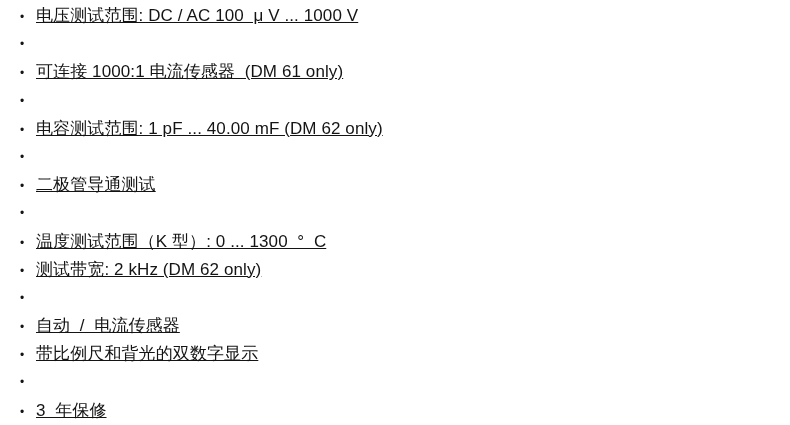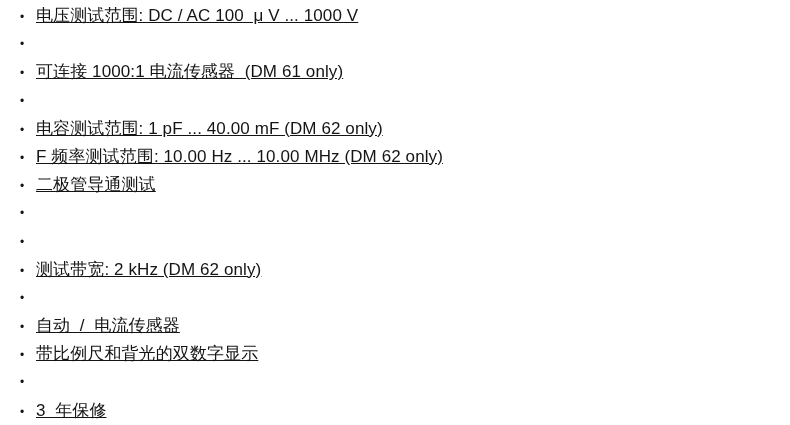--- a/index.html
+++ b/index.html
@@ -58,31 +58,31 @@
     </li>
     <li class="spec-item">
       <span class="bullet">•</span>
     </li>
     <li class="spec-item">
       <span class="bullet">•</span>
       <span class="spec-text">电容测试范围: 1 pF ... 40.00 mF (DM 62 only)</span>
     </li>
     <li class="spec-item">
       <span class="bullet">•</span>
-      <span class="spec-text">F 频率测试范围: 10.00 Hz ... 10.00 MHz (DM 62 only)</span>
     </li>
     <li class="spec-item">
       <span class="bullet">•</span>
       <span class="spec-text">二极管导通测试</span>
     </li>
     <li class="spec-item">
       <span class="bullet">•</span>
     </li>
     <li class="spec-item">
       <span class="bullet">•</span>
+      <span class="spec-text">温度测试范围（K 型）: 0 ... 1300  °  C</span>
     </li>
     <li class="spec-item">
       <span class="bullet">•</span>
       <span class="spec-text">测试带宽: 2 kHz (DM 62 only)</span>
     </li>
     <li class="spec-item">
       <span class="bullet">•</span>
     </li>
     <li class="spec-item">
       <span class="bullet">•</span>

